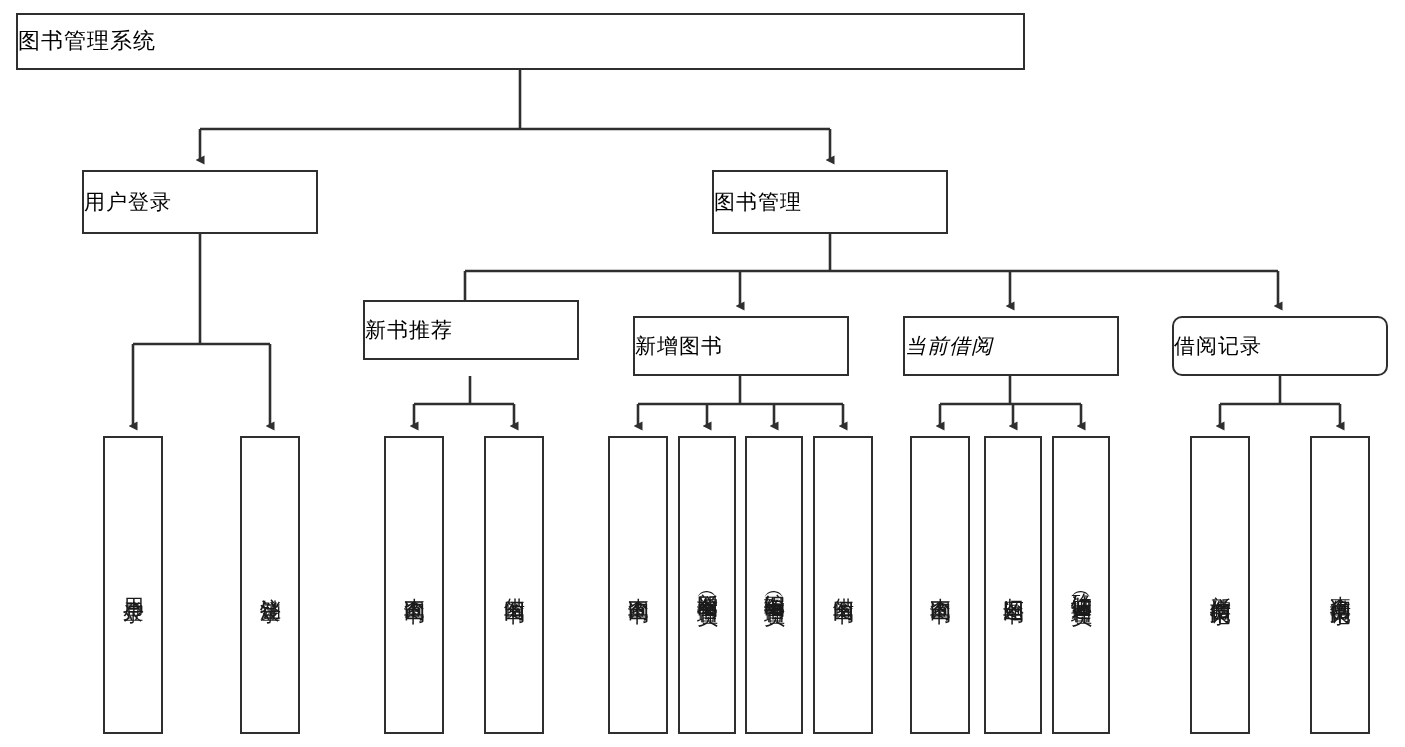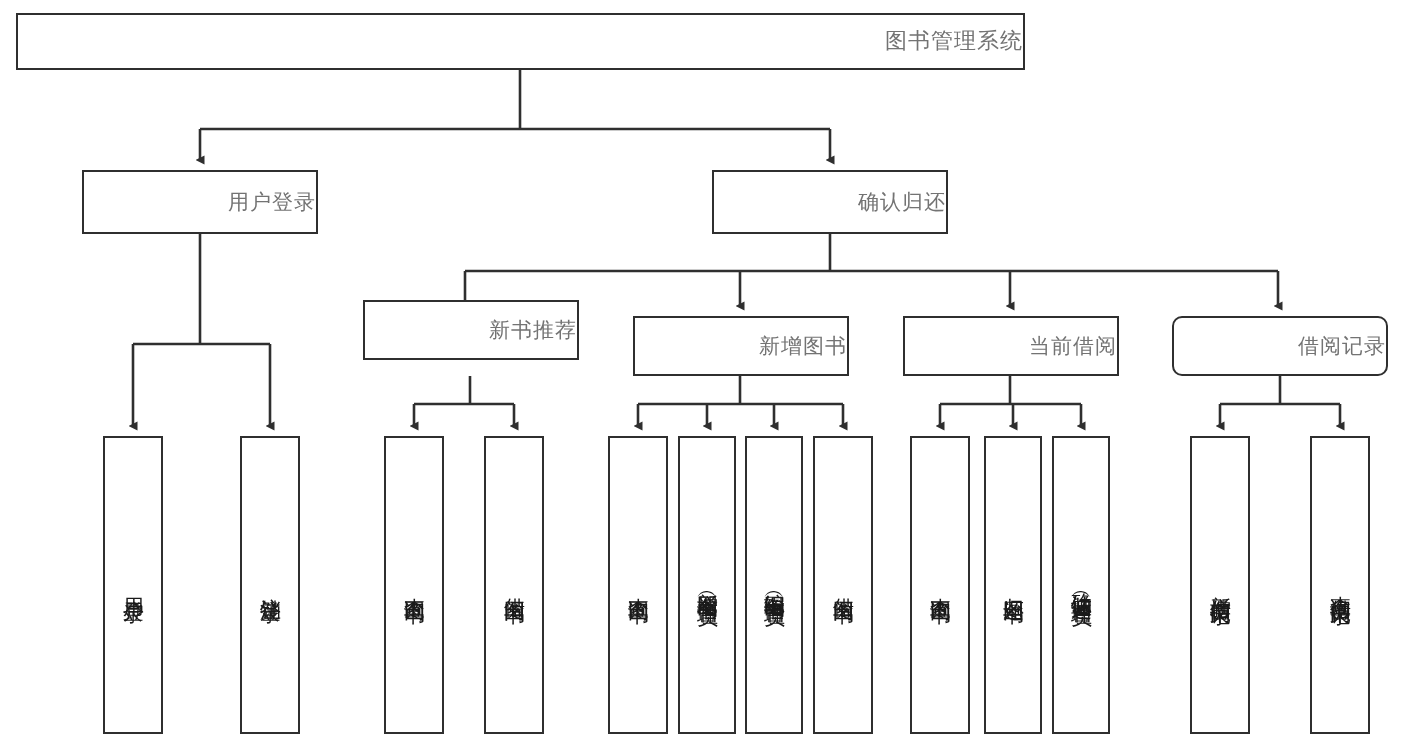--- a/index.html
+++ b/index.html
@@ -28,22 +28,22 @@
     width: 1405px;
     height: 747px;
   }
   .node-box {
     position: absolute;
     box-sizing: border-box;
     border: 2.5px solid #2f2f2f;
     background: #ffffff;
     display: flex;
     align-items: center;
-    justify-content: flex-end;
-    color: #737373;
+    justify-content: flex-start;
+    color: #000000;
   }
   .node-label {
     font-size: 21px;
     letter-spacing: 1px;
     white-space: nowrap;
     line-height: 1.1;
   }
   .node-box.root .node-label { font-size: 22px; }
   .leaf-box {
     position: absolute;
@@ -142,32 +142,32 @@
 
   <div class="node-box root" style="left:16px; top:13px; width:1009px; height:57px;">
     <span class="node-label">图书管理系统</span>
   </div>
 
   <div class="node-box" style="left:82px; top:170px; width:236px; height:64px;">
     <span class="node-label">用户登录</span>
   </div>
 
   <div class="node-box" style="left:712px; top:170px; width:236px; height:64px;">
-    <span class="node-label">确认归还</span>
+    <span class="node-label">图书管理</span>
   </div>
 
   <div class="node-box" style="left:363px; top:300px; width:216px; height:60px;">
     <span class="node-label">新书推荐</span>
   </div>
 
   <div class="node-box" style="left:633px; top:316px; width:216px; height:60px;">
     <span class="node-label">新增图书</span>
   </div>
 
-  <div class="node-box" style="left:903px; top:316px; width:216px; height:60px;">
+  <div class="node-box" style="left:903px; top:316px; width:216px; height:60px;font-style:italic;">
     <span class="node-label">当前借阅</span>
   </div>
 
   <div class="node-box" style="left:1172px; top:316px; width:216px; height:60px;border-radius:10px;">
     <span class="node-label">借阅记录</span>
   </div>
 
   <div class="leaf-box" style="left:103px; top:436px; width:60px; height:298px;">
     <span class="leaf-label">用户登录</span>
   </div>

